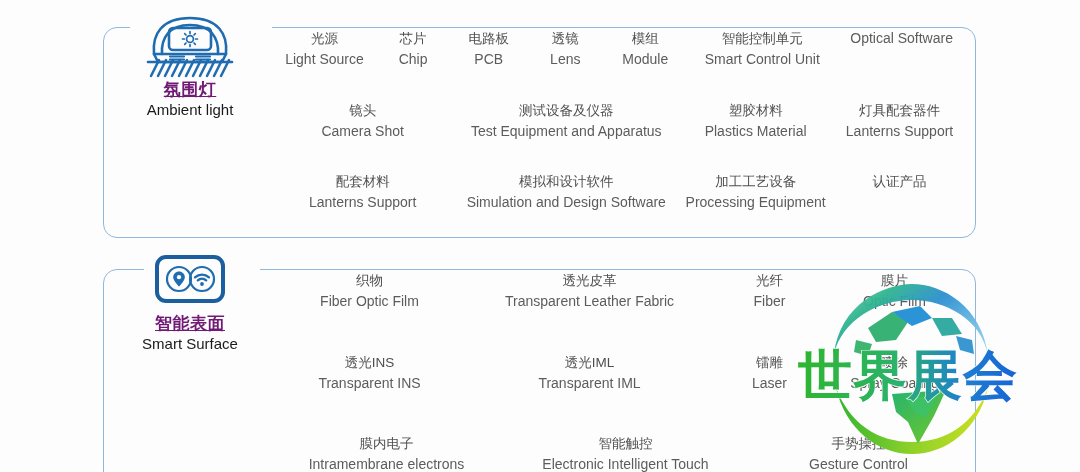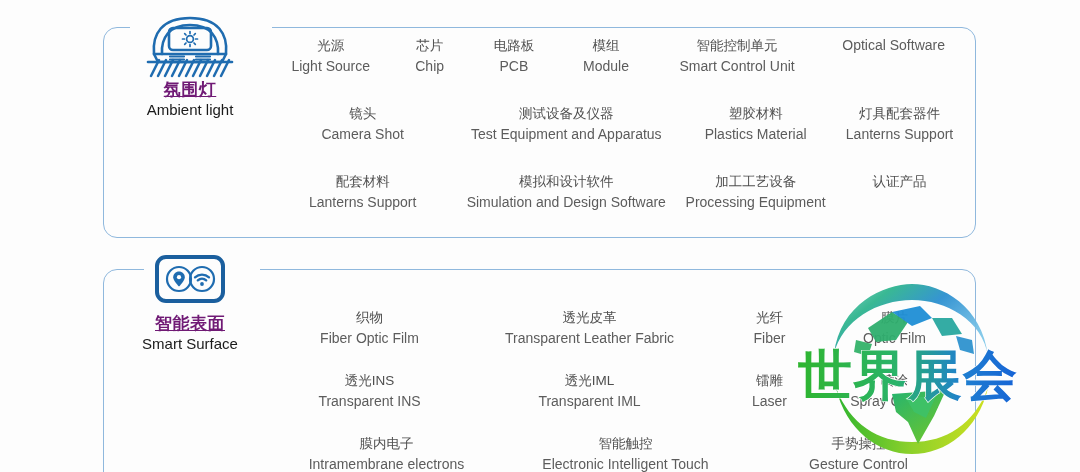--- a/index.html
+++ b/index.html
@@ -84,21 +84,21 @@
 
   
   .rows {
     position: absolute;
     left: 168px;
     right: 8px;
     top: 0;
     bottom: 0;
     display: flex;
     flex-direction: column;
-    justify-content: flex-end;
+    justify-content: space-between;
     gap: 2px;
   }
   .row {
     display: flex;
     align-items: flex-start;
     justify-content: center;
   }
   #card-ambient .row { height: 66px; }
   #card-smart .row   { height: 61px; }
 
@@ -148,20 +148,24 @@
           <span class="cell-cn">光源</span>
           <span class="cell-en">Light Source</span>
         </div>
         <div class="cell" style="width:82px">
           <span class="cell-cn">芯片</span>
           <span class="cell-en">Chip</span>
         </div>
         <div class="cell" style="width:90px">
           <span class="cell-cn">电路板</span>
           <span class="cell-en">PCB</span>
+        </div>
+        <div class="cell" style="width:84px">
+          <span class="cell-cn">透镜</span>
+          <span class="cell-en">Lens</span>
         </div>
         <div class="cell" style="width:98px">
           <span class="cell-cn">模组</span>
           <span class="cell-en">Module</span>
         </div>
         <div class="cell" style="width:170px">
           <span class="cell-cn">智能控制单元</span>
           <span class="cell-en">Smart Control Unit</span>
         </div>
         <div class="cell" style="width:150px">

